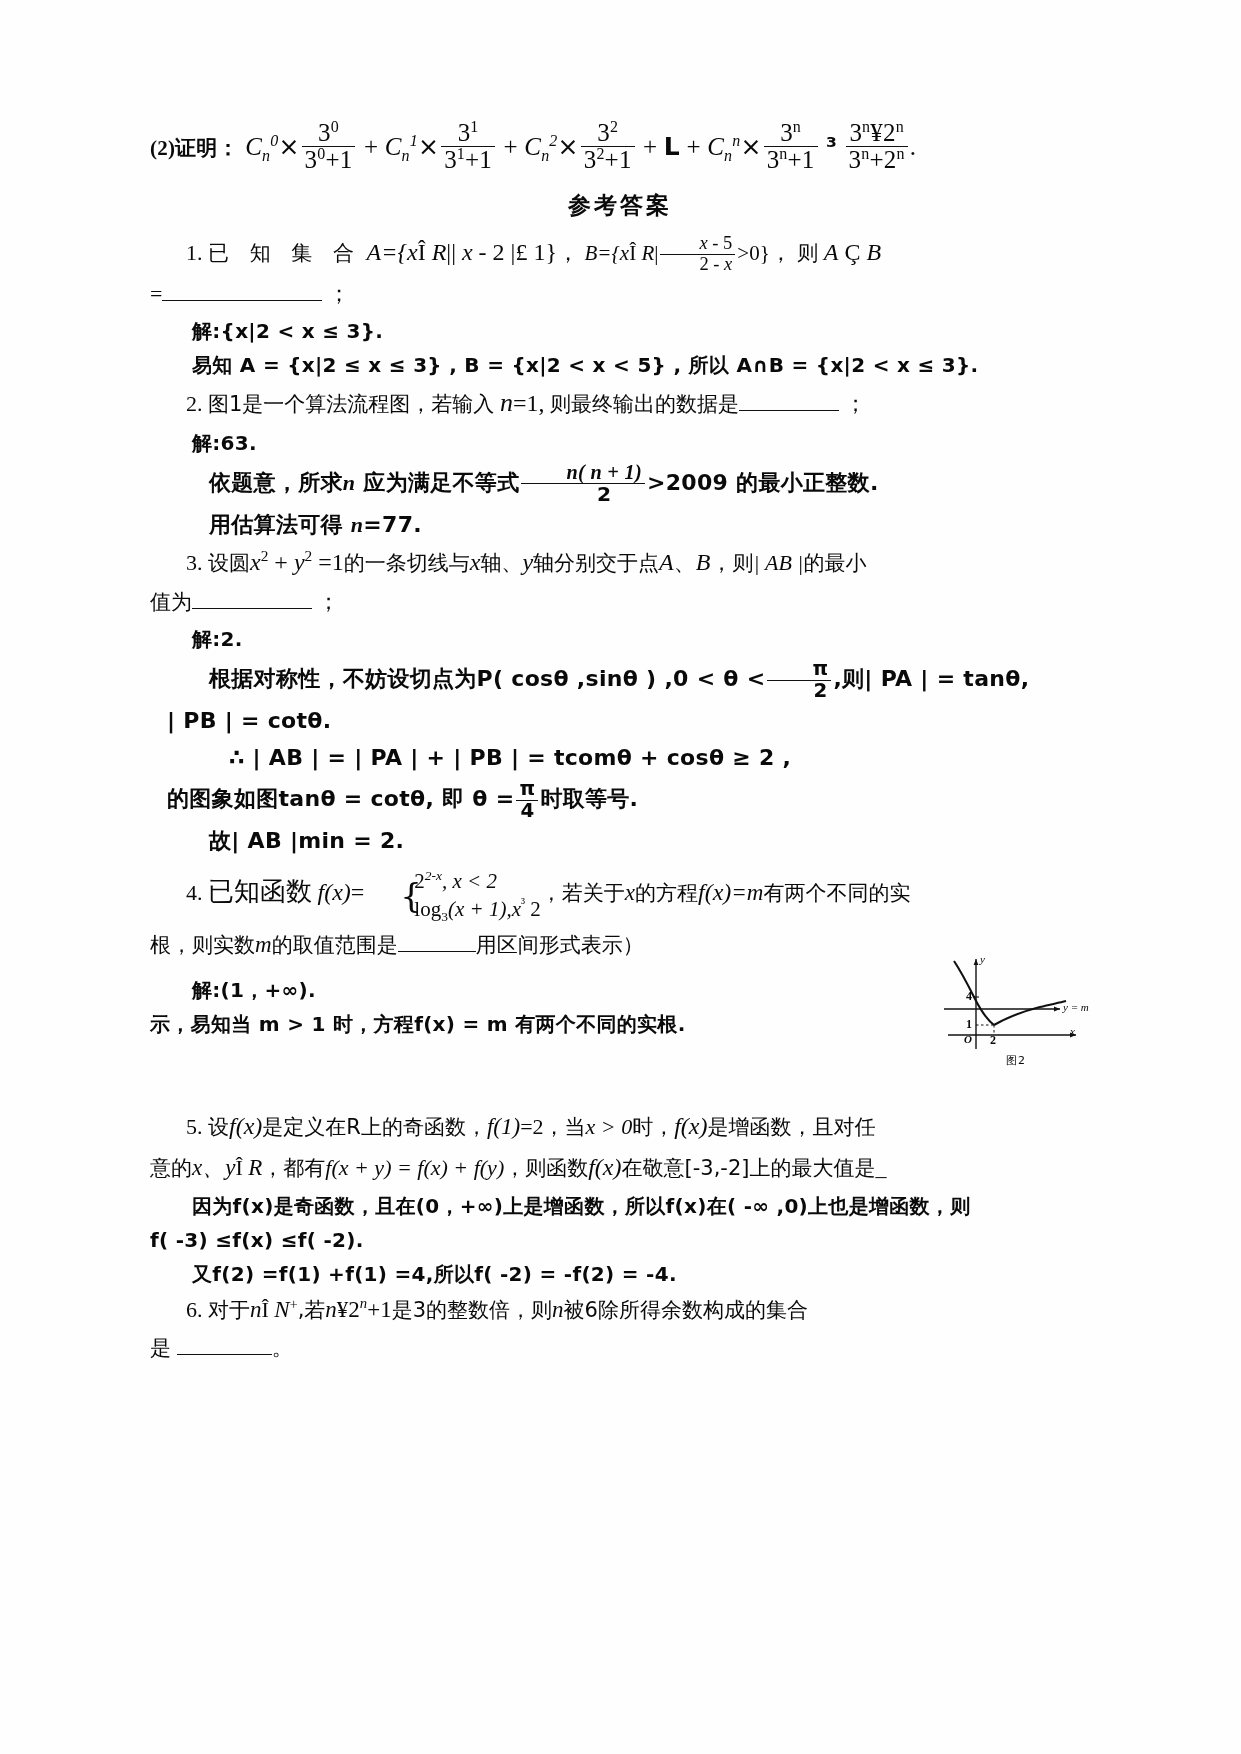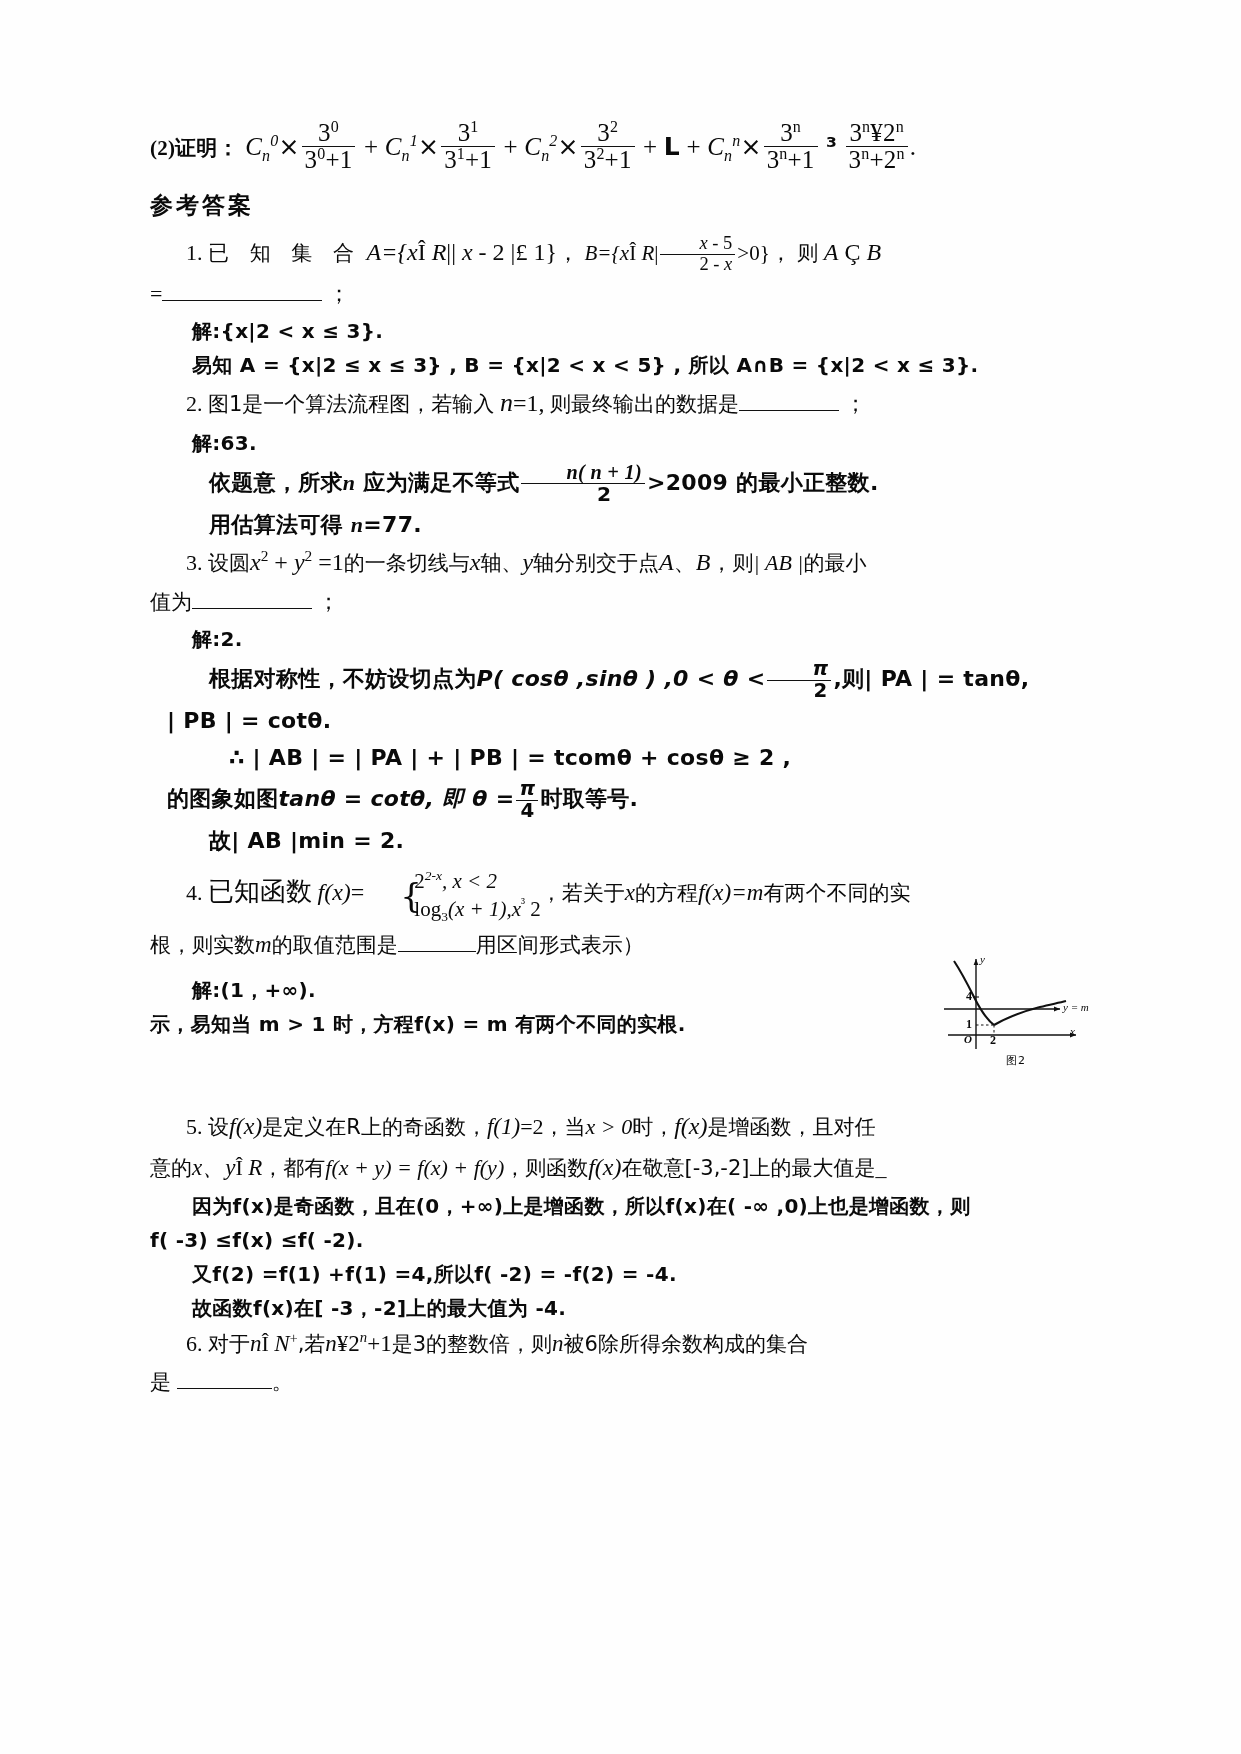--- a/index.html
+++ b/index.html
@@ -25,21 +25,21 @@
   .content {
     position: absolute;
     left: 150px;
     top: 120px;
     width: 940px;
   }
 
   
   .mi { font-family: "Liberation Serif", serif; font-style: italic; }
   .mb { font-weight: bold; }
-  .bi { font-weight: bold; font-style: italic; }
+  .bi { font-weight: bold; }
   .cn { font-family: "DejaVu Sans", "Liberation Sans", sans-serif; font-weight: bold; }
   .cnl { font-family: "DejaVu Sans", "Liberation Sans", sans-serif; font-weight: normal; }
 
   sup, sub {
     font-size: 0.64em;
     line-height: 0;
   }
 
   
   .frac {
@@ -77,20 +77,21 @@
     font-size: 25px;
     line-height: 1.2;
     letter-spacing: 0.2px;
   }
 
   .title {
     font-family: "DejaVu Sans", "Liberation Sans", sans-serif;
     font-weight: bold;
     font-size: 23px;
     letter-spacing: 3px;
+    text-align: center;
     margin: 14px 0 12px 0;
   }
 
   .q {
     font-size: 22px;
     line-height: 1.62;
     margin-bottom: 2px;
   }
   .q .spaced { letter-spacing: 7px; }
 
@@ -293,21 +294,20 @@
     <div class="q" style="text-indent:36px; margin-top:14px;">
       <span>5</span><span>.</span>
       <span class="cnl" style="font-size:21px;">设</span><span class="mi" style="font-size:24px;">f(x)</span><span class="cnl" style="font-size:21px;">是定义在R上的奇函数，</span><span class="mi" style="font-size:23px;">f(1)</span><span style="font-size:22px;">=2</span><span class="cnl" style="font-size:21px;">，当</span><span class="mi" style="font-size:22px;">x &gt; 0</span><span class="cnl" style="font-size:21px;">时，</span><span class="mi" style="font-size:24px;">f(x)</span><span class="cnl" style="font-size:21px;">是增函数，且对任</span>
     </div>
     <div class="q">
       <span class="cnl" style="font-size:21px;">意的</span><span class="mi" style="font-size:23px;">x、y</span><span style="font-size:22px;">Î</span> <span class="mi" style="font-size:23px;">R</span><span class="cnl" style="font-size:21px;">，都有</span><span class="mi" style="font-size:22px;">f(x + y) = f(x) + f(y)</span><span class="cnl" style="font-size:21px;">，则函数</span><span class="mi" style="font-size:24px;">f(x)</span><span class="cnl" style="font-size:21px;">在敬意[-3,-2]上的最大值是</span><span>_</span>
     </div>
     <div class="sol indent">因为f(x)是奇函数，且在(0，+∞)上是增函数，所以f(x)在( -∞ ,0)上也是增函数，则</div>
     <div class="sol">f( -3) ≤f(x) ≤f( -2).</div>
     <div class="sol indent">又f(2) =f(1) +f(1) =4,所以f( -2) = -f(2) = -4.</div>
-    <div class="sol indent">故函数f(x)在[ -3，-2]上的最大值为 -4.</div>
 
     <div class="q" style="text-indent:36px;">
       <span>6</span><span>.</span>
       <span class="cnl" style="font-size:21px;">对于</span><span class="mi" style="font-size:23px;">n</span><span style="font-size:22px;">Î</span> <span class="mi" style="font-size:23px;">N</span><sup>+</sup><span class="cnl" style="font-size:21px;">,若</span><span style="font-size:23px;"><span class="mi">n</span><span>¥</span><span>2</span><sup class="mi">n</sup><span>+1</span></span><span class="cnl" style="font-size:21px;">是3的整数倍，则</span><span class="mi" style="font-size:23px;">n</span><span class="cnl" style="font-size:21px;">被6除所得余数构成的集合</span>
     </div>
     <div class="q">
       <span class="cnl" style="font-size:21px;">是</span> <span class="blank w5"></span><span class="cnl">。</span>
     </div>
 
   </div>

